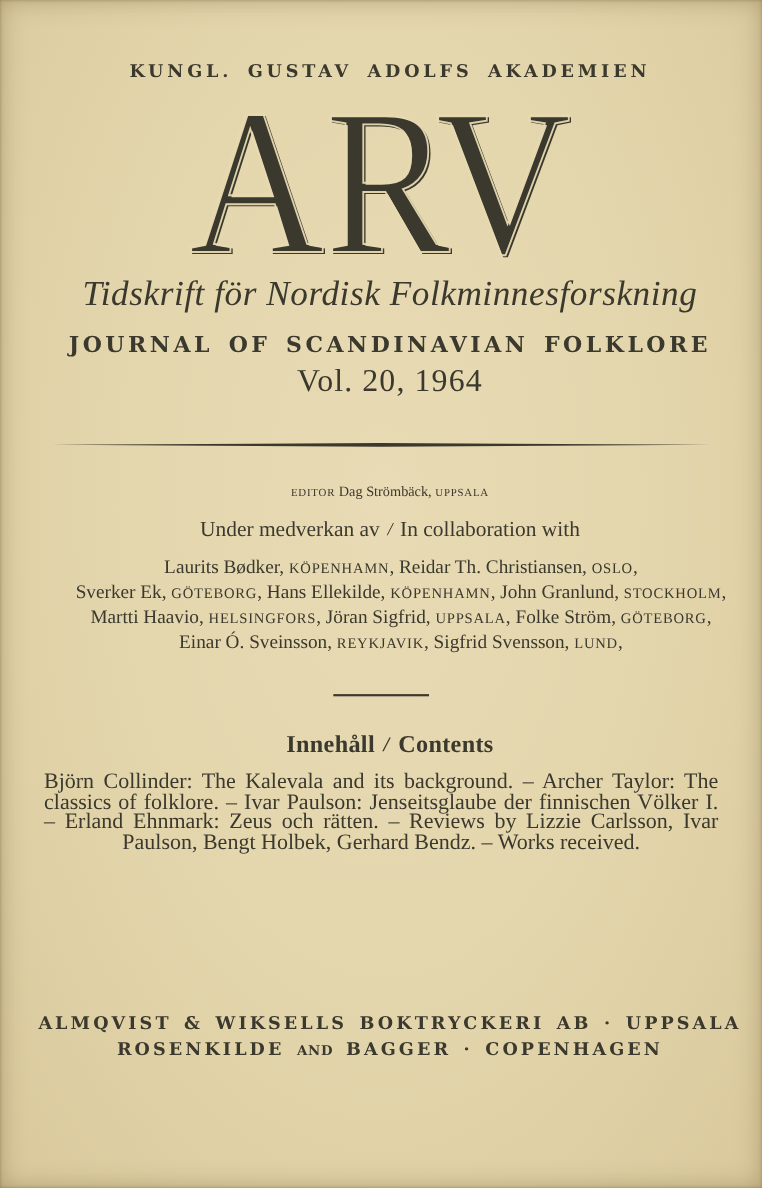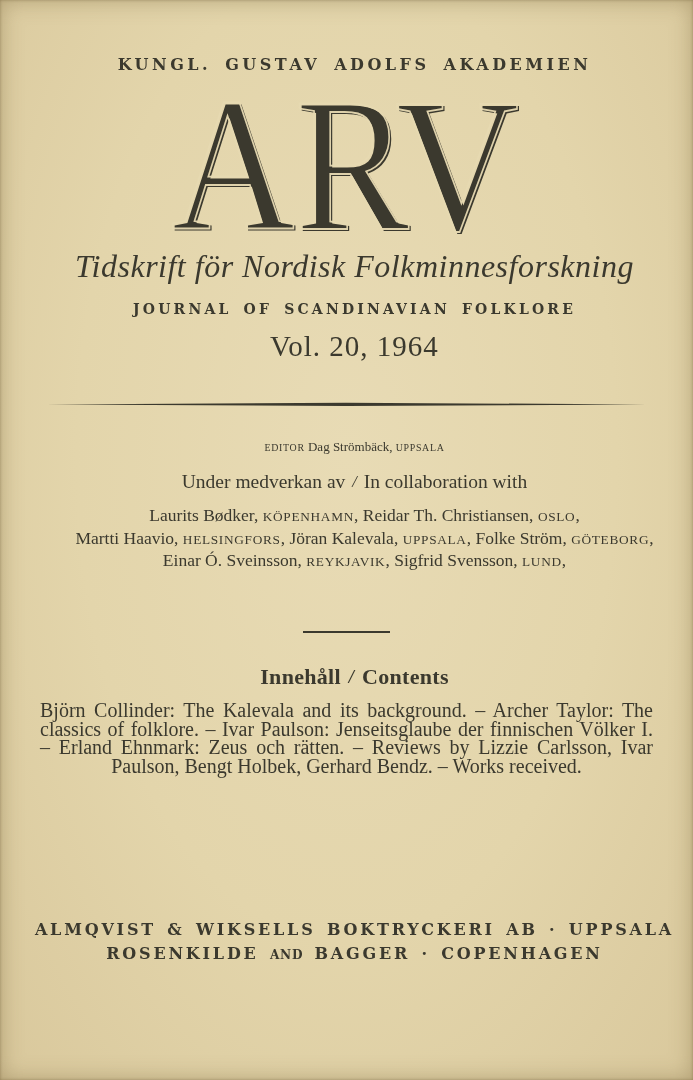--- a/index.html
+++ b/index.html
@@ -28,21 +28,21 @@
   }
 
   .arv-svg{position:absolute;top:93px;left:0;width:693px;height:152px;display:block;}
   .arv-main{fill:var(--ink);}
   .arv-hl{fill:none;stroke:var(--hl);stroke-width:1.8px;opacity:.95;}
 
   .subtitle-sv{top:248px;font-style:italic;font-size:32px;letter-spacing:.5px;}
   .subtitle-en{
     top:301px;
     font-family:"DejaVu Serif", serif;
-    font-size:14px;font-weight:700;letter-spacing:3.2px;word-spacing:4px;
+    font-size:20px;font-weight:700;letter-spacing:3.2px;word-spacing:4px;
   }
   .volume{top:330px;font-size:29px;letter-spacing:1px;}
 
   .rule-long{position:absolute;top:402px;left:47px;width:599px;height:5px;display:block;}
   .rule-long polygon{fill:var(--ink);}
 
   .editor-line{top:439px;font-size:13px;}
   .collab-intro{top:471px;font-size:19.5px;}
   .collab-block{top:505px;font-size:17.5px;line-height:21.5px;margin-left:20px;}
 
@@ -89,21 +89,22 @@
   <svg class="rule-long" viewBox="0 0 599 5" preserveAspectRatio="none" aria-hidden="true">
     <polygon points="0,2.4 299,0.7 599,2.4 299,4.1"></polygon>
   </svg>
 
   <div class="abs editor-line"><span class="seg-sc">EDITOR</span><span> Dag Strömbäck, </span><span class="seg-sc">UPPSALA</span></div>
 
   <div class="abs collab-intro"><span>Under medverkan av </span><span class="seg-sep">/</span><span class="seg-italic"> In collaboration with</span></div>
 
   <div class="abs collab-block">
       <div><span>Laurits Bødker, </span><span class="seg-sc">KÖPENHAMN</span><span>, Reidar Th. Christiansen, </span><span class="seg-sc">OSLO</span><span>,</span></div>
-      <div><span>Martti Haavio, </span><span class="seg-sc">HELSINGFORS</span><span>, Jöran Kalevala, </span><span class="seg-sc">UPPSALA</span><span>, Folke Ström, </span><span class="seg-sc">GÖTEBORG</span><span>,</span></div>
+      <div><span>Sverker Ek, </span><span class="seg-sc">GÖTEBORG</span><span>, Hans Ellekilde, </span><span class="seg-sc">KÖPENHAMN</span><span>, John Granlund, </span><span class="seg-sc">STOCKHOLM</span><span>,</span></div>
+      <div><span>Martti Haavio, </span><span class="seg-sc">HELSINGFORS</span><span>, Jöran Sigfrid, </span><span class="seg-sc">UPPSALA</span><span>, Folke Ström, </span><span class="seg-sc">GÖTEBORG</span><span>,</span></div>
       <div><span>Einar Ó. Sveinsson, </span><span class="seg-sc">REYKJAVIK</span><span>, Sigfrid Svensson, </span><span class="seg-sc">LUND</span><span>,</span></div>
     </div>
 
   <div class="short-rule"></div>
 
   <div class="abs contents-heading"><span>Innehåll </span><span class="seg-sep">/</span><span class="seg-italic"> Contents</span></div>
 
   <div class="contents-summary">Björn Collinder: The Kalevala and its background. – Archer Taylor: The classics of folklore. – Ivar Paulson: Jenseitsglaube der finnischen Völker I. – Erland Ehnmark: Zeus och rätten. – Reviews by Lizzie Carlsson, Ivar Paulson, Bengt Holbek, Gerhard Bendz. – Works received.</div>
 
   <div class="abs publishers">

